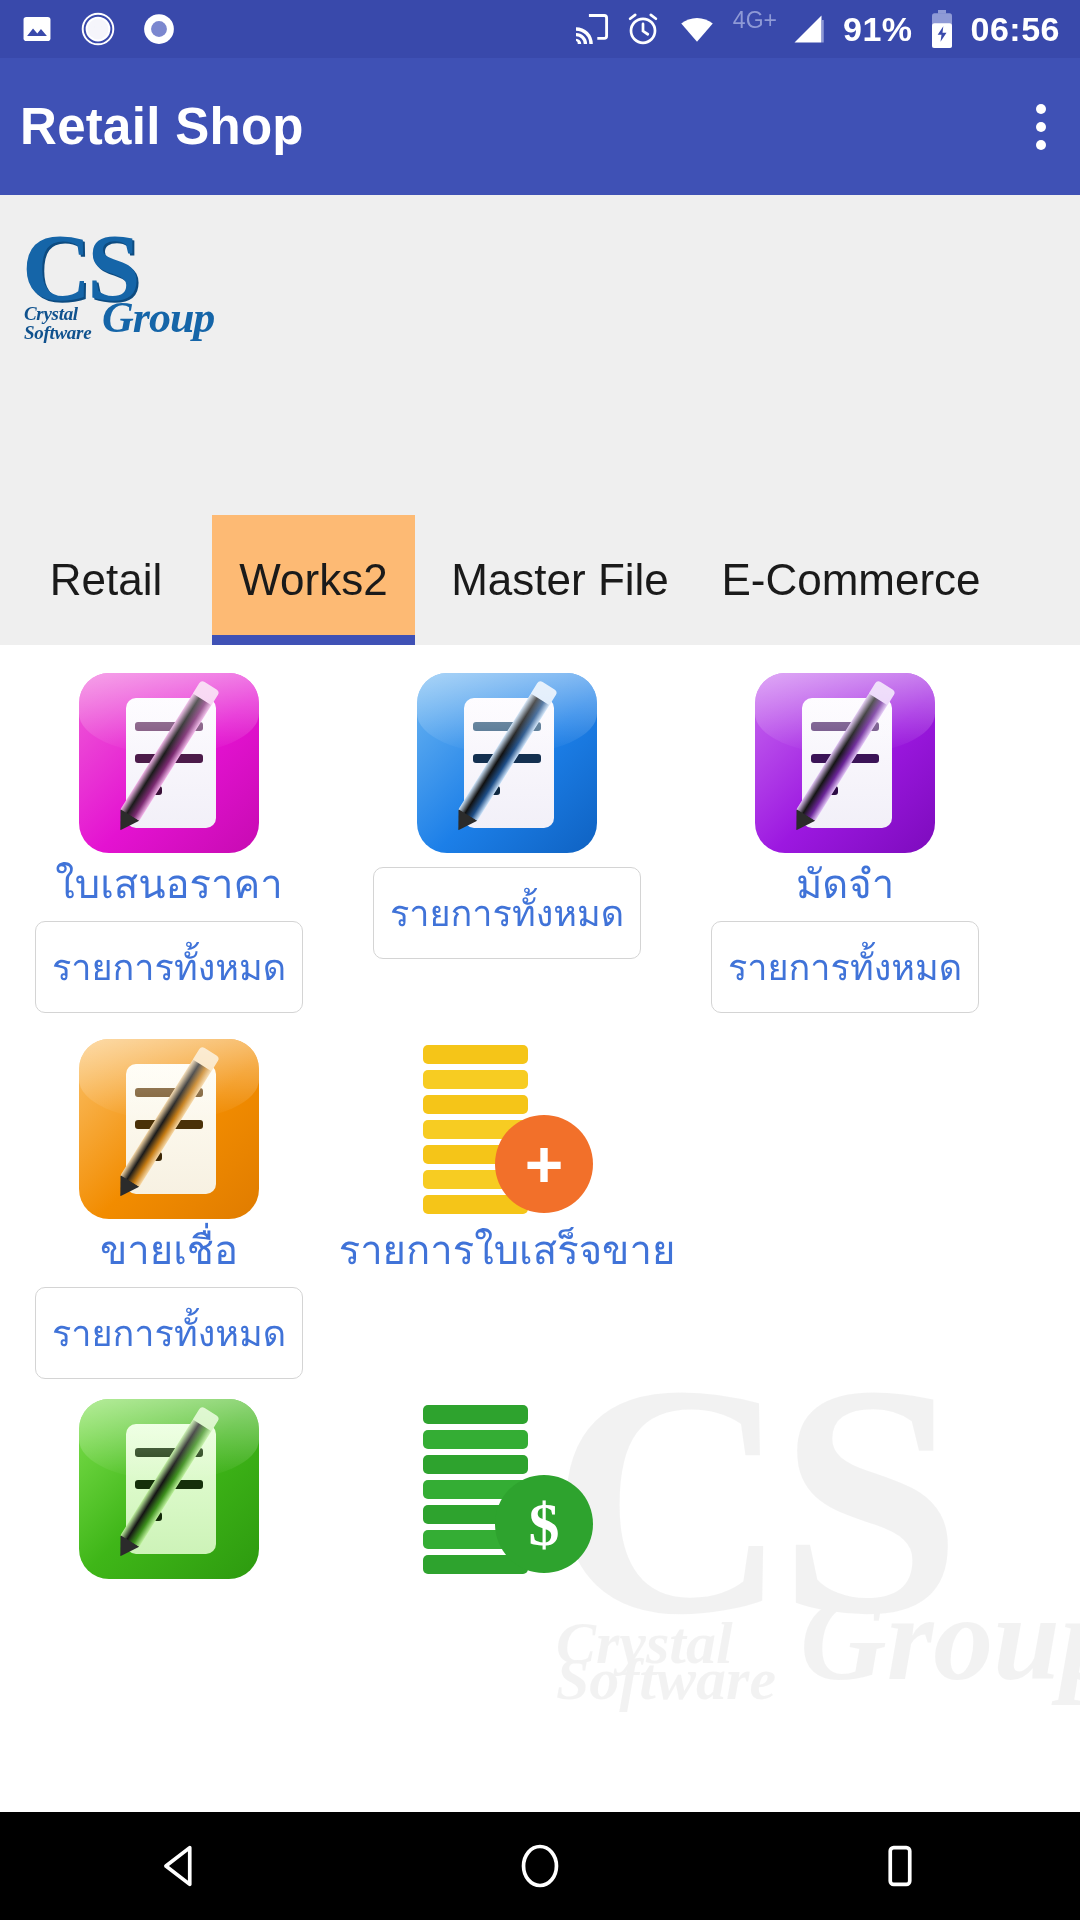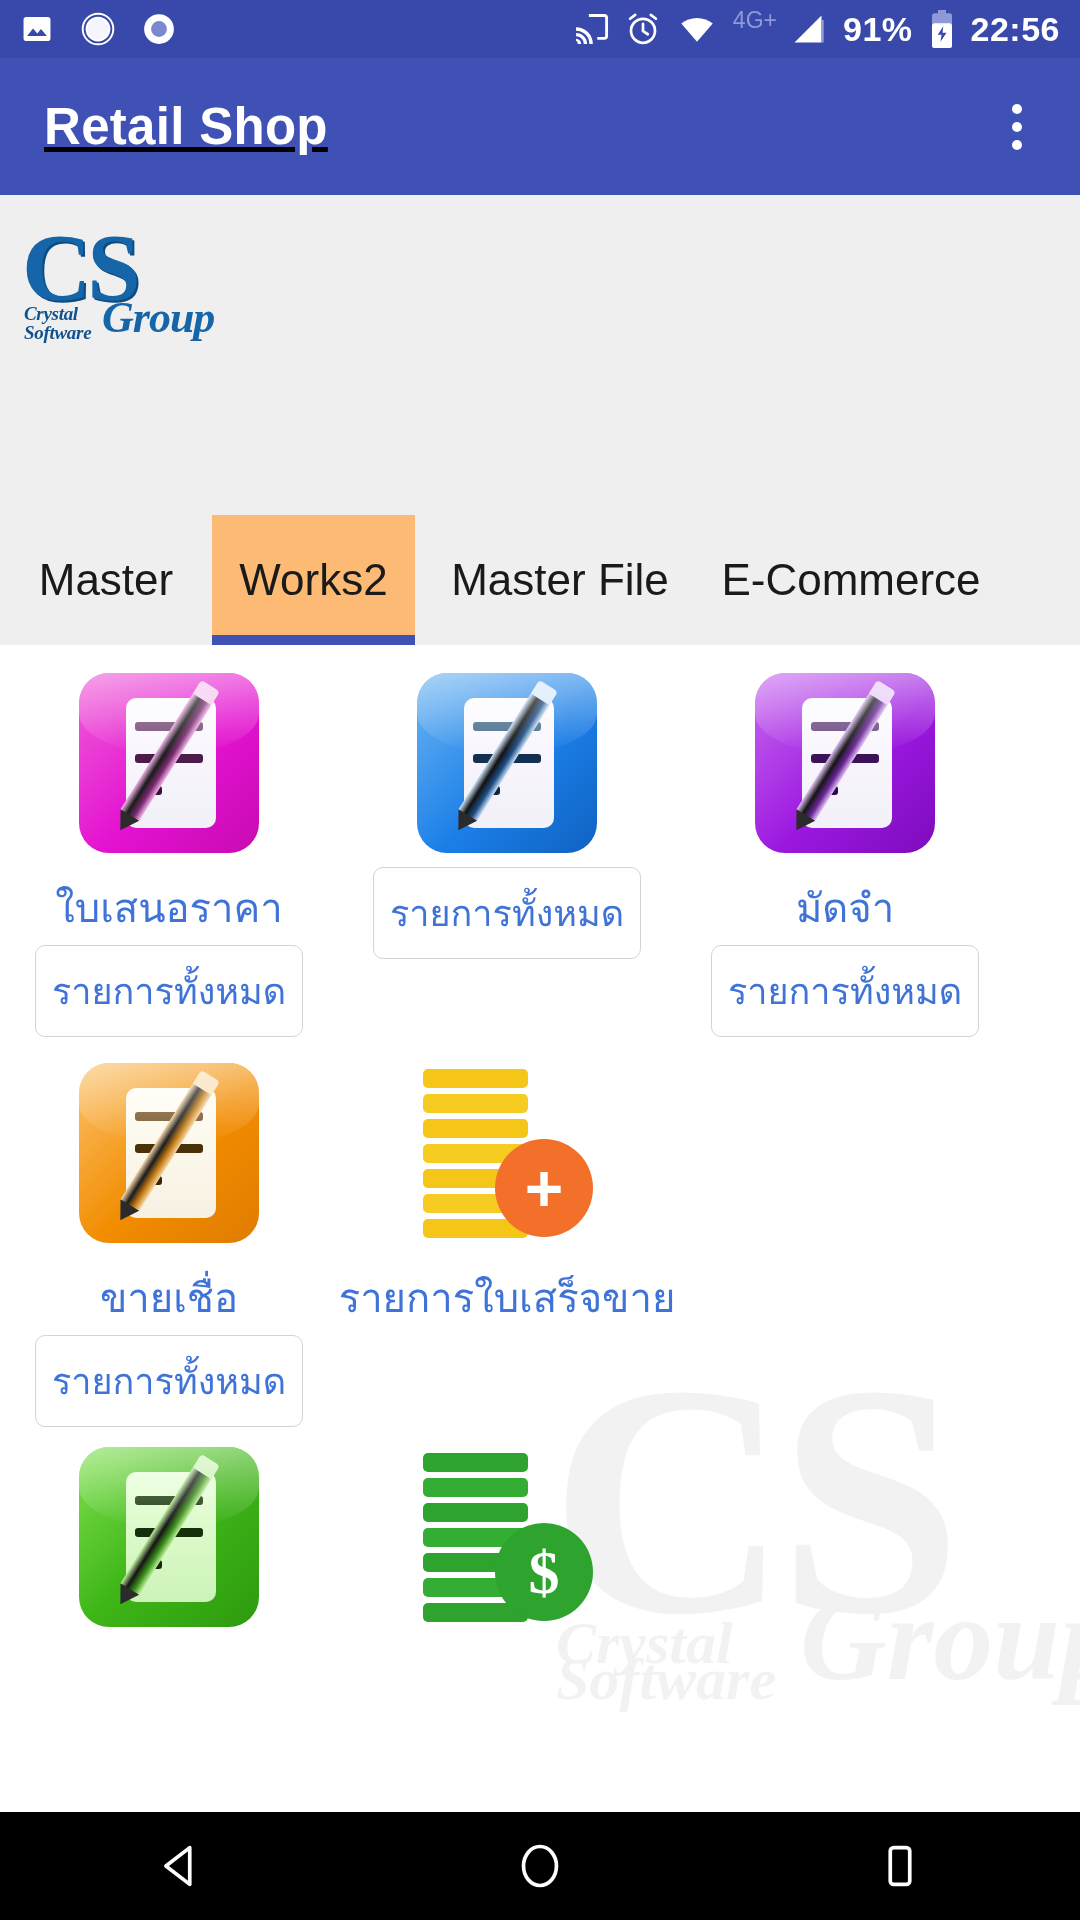--- a/index.html
+++ b/index.html
@@ -21,21 +21,21 @@
   .status-left { display: flex; align-items: center; gap: 26px; }
   .status-right { margin-left: auto; display: flex; align-items: center; gap: 16px; }
   .sb-icon { display: inline-flex; align-items: center; justify-content: center; }
   .sb-text { font-size: 34px; font-weight: 700; letter-spacing: .5px; line-height: 1; }
   .label-4g { font-size: 23px; font-weight: 400; color: #8f9ad6; position: relative; top: -9px; margin-right: -4px; }
 
   
   .app-bar {
     position: absolute; top: 58px; left: 0; width: 1080px; height: 137px;
     background: #3f51b5;
-    display: flex; align-items: center; padding: 0 44px; text-decoration: underline;
+    display: flex; align-items: center; padding: 0 20px;
   }
   .app-title { color: #fff; font-size: 51px; font-weight: 700; letter-spacing: .3px; }
   .overflow-menu { margin-left: auto; display: flex; flex-direction: column; gap: 8px; padding: 12px 14px; cursor: pointer; }
   .overflow-menu i { display: block; width: 10px; height: 10px; border-radius: 50%; background: #fff; }
 
   
   .account {
     position: absolute; top: 195px; left: 0; width: 1080px; height: 320px;
     background: #efefef;
   }
@@ -152,21 +152,21 @@
   .coins .bar { position: absolute; left: 6px; width: 105px; height: 19px; border-radius: 5px; }
   .coins .badge {
     position: absolute; right: 4px; bottom: 6px; width: 98px; height: 98px;
     border-radius: 50%; display: flex; align-items: center; justify-content: center;
     color: #fff; font-size: 66px; font-weight: 700; line-height: 1;
     font-family: "Liberation Sans", sans-serif;
   }
   .coins .badge.dollar { font-family: "Liberation Serif", serif; font-size: 62px; }
 
   .tile-label {
-    margin-top: 32px; color: #4073d8; font-size: 40px; line-height: 46px;
+    margin-top: 8px; color: #4073d8; font-size: 40px; line-height: 46px;
     text-align: center; white-space: nowrap;
   }
   .all-btn {
     margin-top: 14px; width: 268px; height: 92px;
     border: 1px solid #d4d4d4; border-radius: 10px; background: #fff;
     display: flex; align-items: center; justify-content: center;
     color: #4073d8; font-size: 36px; cursor: pointer;
   }
   .row2 { margin-top: 26px; }
   .row3 { margin-top: 20px; }
@@ -233,21 +233,21 @@
       </span>
       <span class="sb-text">91%</span>
       <span class="sb-icon">
         <svg width="26" height="40" viewBox="0 0 14 24">
             <rect x="4.6" y="0.6" width="4.8" height="2.2" fill="#8f9ad6"></rect>
             <rect x="1" y="2.6" width="12" height="20.8" rx="1.5" fill="#8f9ad6"></rect>
             <rect x="1" y="8.5" width="12" height="14.9" rx="1.5" fill="#fff"></rect>
             <path d="M7.8 10.3l-3.4 5.1h2.3l-.6 4.2 3.6-5.4H7.3z" fill="#3949ab"></path>
           </svg>
       </span>
-      <span class="sb-text">22:56</span>
+      <span class="sb-text">06:56</span>
     </div>
   </div>
 
   <div class="app-bar">
     <div class="app-title">Retail Shop</div>
     <div class="overflow-menu">
       <i></i>
         <i></i>
         <i></i>
     </div>
@@ -259,21 +259,21 @@
       <div class="logo-group">Group</div>
       <div class="logo-sub">
         <div class="l1">Crystal</div>
         <div class="l2">Software</div>
       </div>
     </div>
   </div>
 
   <div class="tabs">
     <div class="tab t0">
-      <span>Master</span>
+      <span>Retail</span>
     </div>
     <div class="tab t1 selected">
       <span>Works2</span>
     </div>
     <div class="tab t3">
       <span>Master File</span>
     </div>
     <div class="tab t2">
       <span>E-Commerce</span>
     </div>

